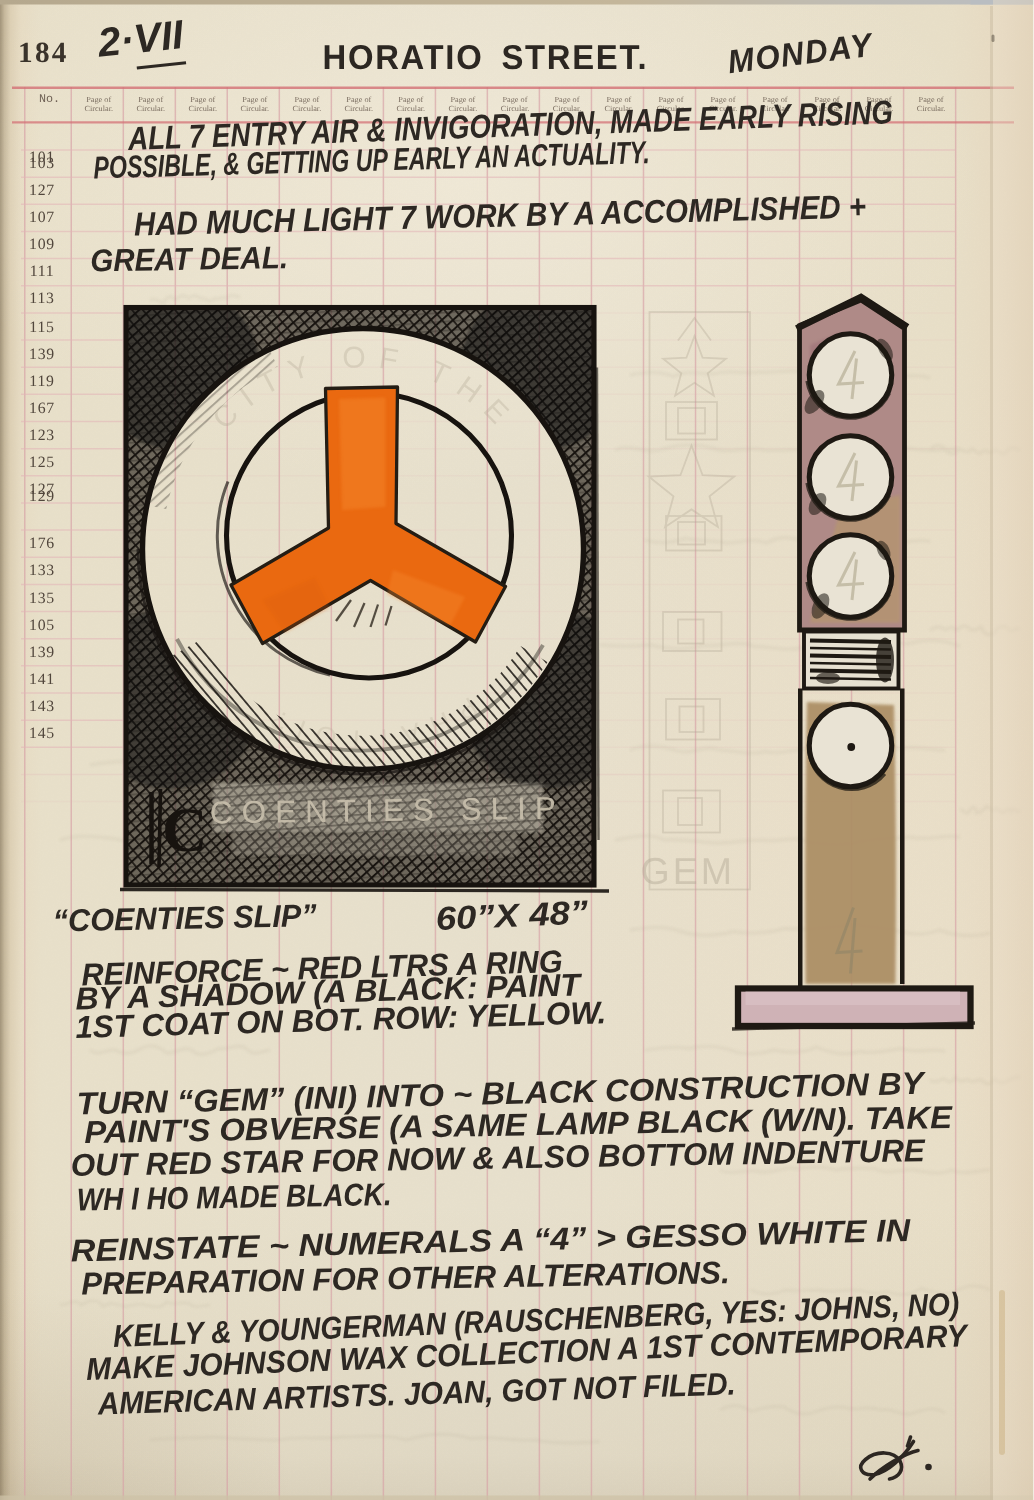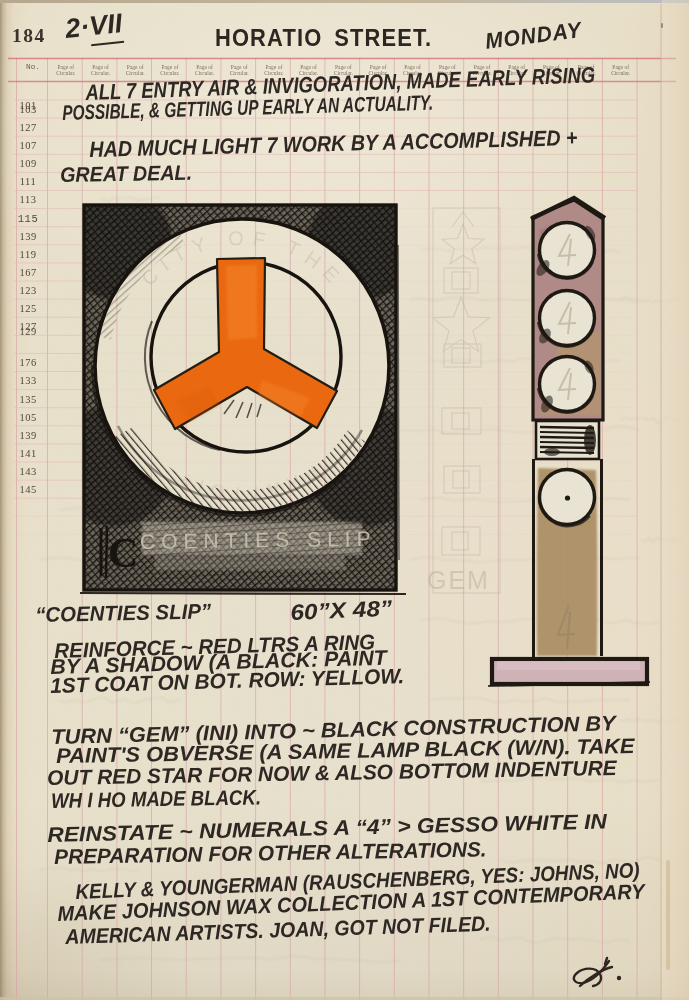--- a/index.html
+++ b/index.html
@@ -279,21 +279,21 @@
 <div class="pc" style="left:534.4px;">Page of<br>Circular.</div>
 <div class="pc" style="left:569.0px;">Page of<br>Circular.</div>
 <div class="pc" style="left:603.7px;">Page of<br>Circular.</div>
 <div class="rn" style="top:85.8px;margin-top:14px;">101</div>
 <div class="rn" style="top:103.9px;">103</div>
 <div class="rn" style="top:122.0px;">127</div>
 <div class="rn" style="top:140.1px;">107</div>
 <div class="rn" style="top:158.2px;">109</div>
 <div class="rn" style="top:176.3px;">111</div>
 <div class="rn" style="top:194.4px;">113</div>
-<div class="rn" style="top:212.5px;font-family:Liberation Mono, monospace;">115</div>
+<div class="rn" style="top:212.5px;">115</div>
 <div class="rn" style="top:230.6px;">139</div>
 <div class="rn" style="top:248.7px;">119</div>
 <div class="rn" style="top:266.8px;">167</div>
 <div class="rn" style="top:284.9px;">123</div>
 <div class="rn" style="top:303.0px;">125</div>
 <div class="rn" style="top:321.1px;">127</div>
 <div class="rn" style="top:326px;text-align:center;">129</div>
 <div class="rn" style="top:357.3px;">176</div>
 <div class="rn" style="top:375.4px;">133</div>
 <div class="rn" style="top:393.5px;">135</div>

